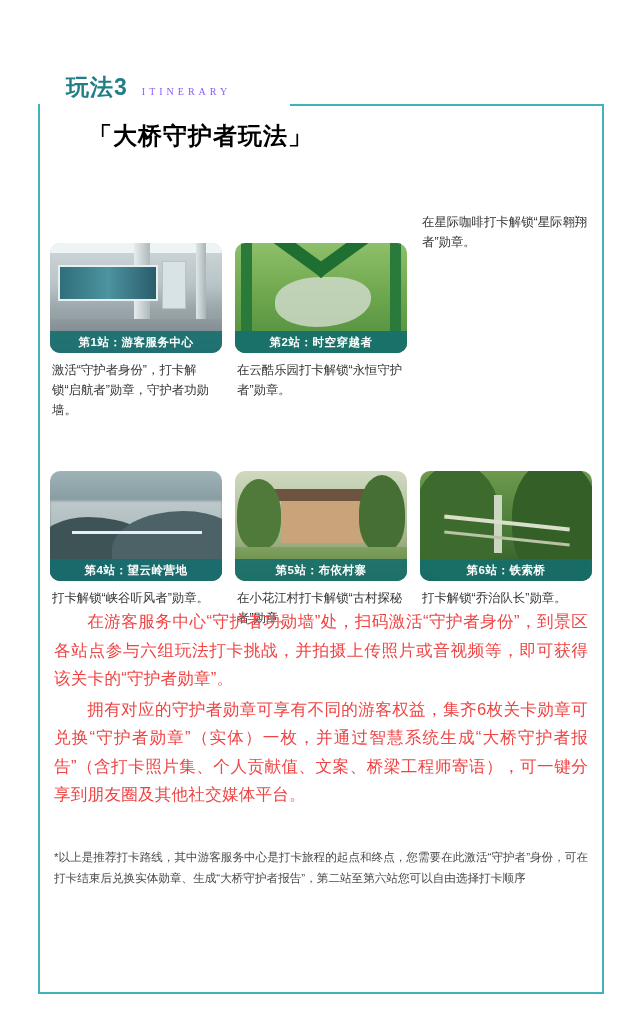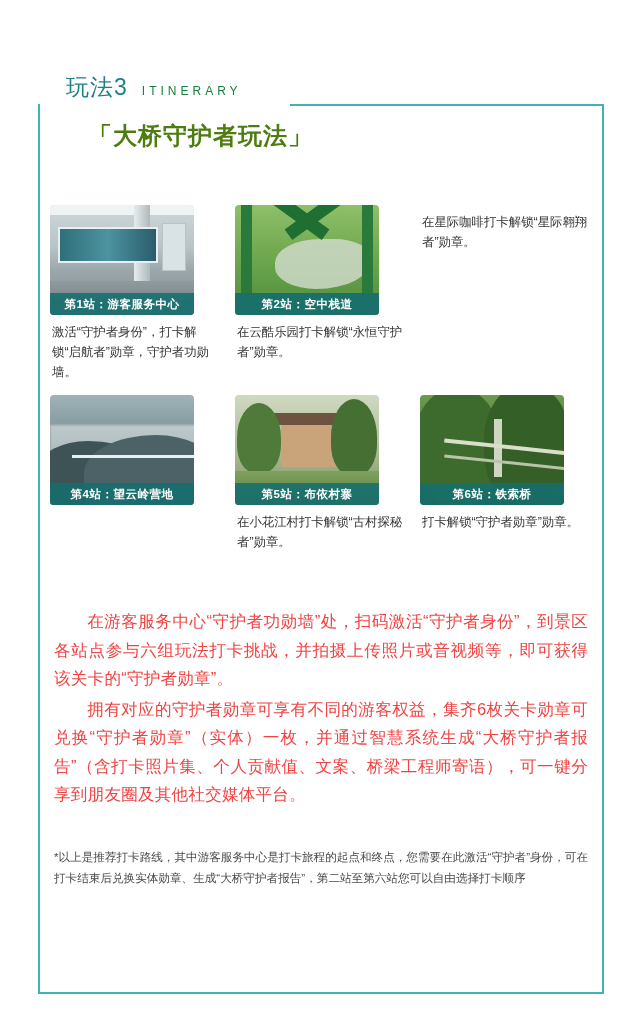--- a/index.html
+++ b/index.html
@@ -62,60 +62,61 @@
   .header {
     position: absolute;
     left: 66px;
     top: 72px;
     display: flex;
     align-items: baseline;
     gap: 14px;
   }
   .header-title {
     font-size: 23px;
-    font-weight: normal;
+    font-weight: bold;
     color: #1f7f86;
     letter-spacing: 1px;
   }
   .header-sub {
-    font-size: 12px;
-    color: #15803d;
+    font-size: 10px;
+    color: #8b5cf6;
     letter-spacing: 4px;
-    font-family: Liberation Sans, sans-serif;
+    font-family: Liberation Serif, serif;
   }
 
   .subtitle {
     position: absolute;
     left: 88px;
     top: 120px;
     font-size: 24px;
     font-weight: bold;
-    color: #4d7c0f;
+    color: #000000;
     letter-spacing: 1px;
   }
 
   
   .grid {
     position: absolute;
     left: 50px;
     top: 205px;
     width: 542px;
     display: flex;
     flex-wrap: wrap;
     gap: 13px 13px;
   }
   .card {
     width: 172px;
   }
   .thumb {
     position: relative;
-    width: 144px;
+    width: 172px;
     height: 110px;
     overflow: hidden;
-    border-radius: 4px;
+    border-radius: 10px;
+    margin-top: 38px;
   }
   .caption-bar {
     position: absolute;
     left: 0;
     right: 0;
     bottom: 0;
     height: 22px;
     background: rgba(20,110,110,0.88);
     color: #ffffff;
     font-size: 11.5px;
@@ -243,37 +244,38 @@
     </div>
 
     <div class="card">
       <div class="thumb t2">
         <div class="river"></div>
           <div class="beamL"></div>
           <div class="beamR"></div>
         <div class="postL"></div>
           <div class="postR"></div>
           <div class="deck"></div>
-        <div class="caption-bar">第2站：空中栈道</div>
+        <div class="caption-bar">第2站：时空穿越者</div>
       </div>
       <div class="card-desc">在云酷乐园打卡解锁“永恒守护者”勋章。</div>
     </div>
 
     <div class="card">
       <div class="card-desc">在星际咖啡打卡解锁“星际翱翔者”勋章。</div>
     </div>
 
     <div class="card">
       <div class="thumb t4">
         <div class="mist"></div>
           <div class="ridgeA"></div>
           <div class="ridgeB"></div>
           <div class="bridge"></div>
         <div class="caption-bar">第4站：望云岭营地</div>
       </div>
+      <div class="card-desc">打卡解锁“峡谷听风者”勋章。</div>
     </div>
 
     <div class="card">
       <div class="thumb t5">
         <div class="house"></div>
           <div class="roof"></div>
           <div class="treeL"></div>
           <div class="treeR"></div>
           <div class="lawn"></div>
         <div class="caption-bar">第5站：布依村寨</div>
@@ -283,21 +285,21 @@
 
     <div class="card">
       <div class="thumb t6">
         <div class="canopyL"></div>
           <div class="canopyR"></div>
           <div class="tower"></div>
         <div class="span"></div>
           <div class="span2"></div>
         <div class="caption-bar">第6站：铁索桥</div>
       </div>
-      <div class="card-desc">打卡解锁“守护者勋章”勋章。</div>
+      <div class="card-desc">打卡解锁“乔治队长”勋章。</div>
     </div>
 
   </div>
 
   <div class="body-text">
     <p>在游客服务中心“守护者功勋墙”处，扫码激活“守护者身份”，到景区各站点参与六组玩法打卡挑战，并拍摄上传照片或音视频等，即可获得该关卡的“守护者勋章”。</p>
     <p>拥有对应的守护者勋章可享有不同的游客权益，集齐6枚关卡勋章可兑换“守护者勋章”（实体）一枚，并通过智慧系统生成“大桥守护者报告”（含打卡照片集、个人贡献值、文案、桥梁工程师寄语），可一键分享到朋友圈及其他社交媒体平台。</p>
   </div>
 
   <div class="footnote">*以上是推荐打卡路线，其中游客服务中心是打卡旅程的起点和终点，您需要在此激活“守护者”身份，可在打卡结束后兑换实体勋章、生成“大桥守护者报告”，第二站至第六站您可以自由选择打卡顺序</div>

